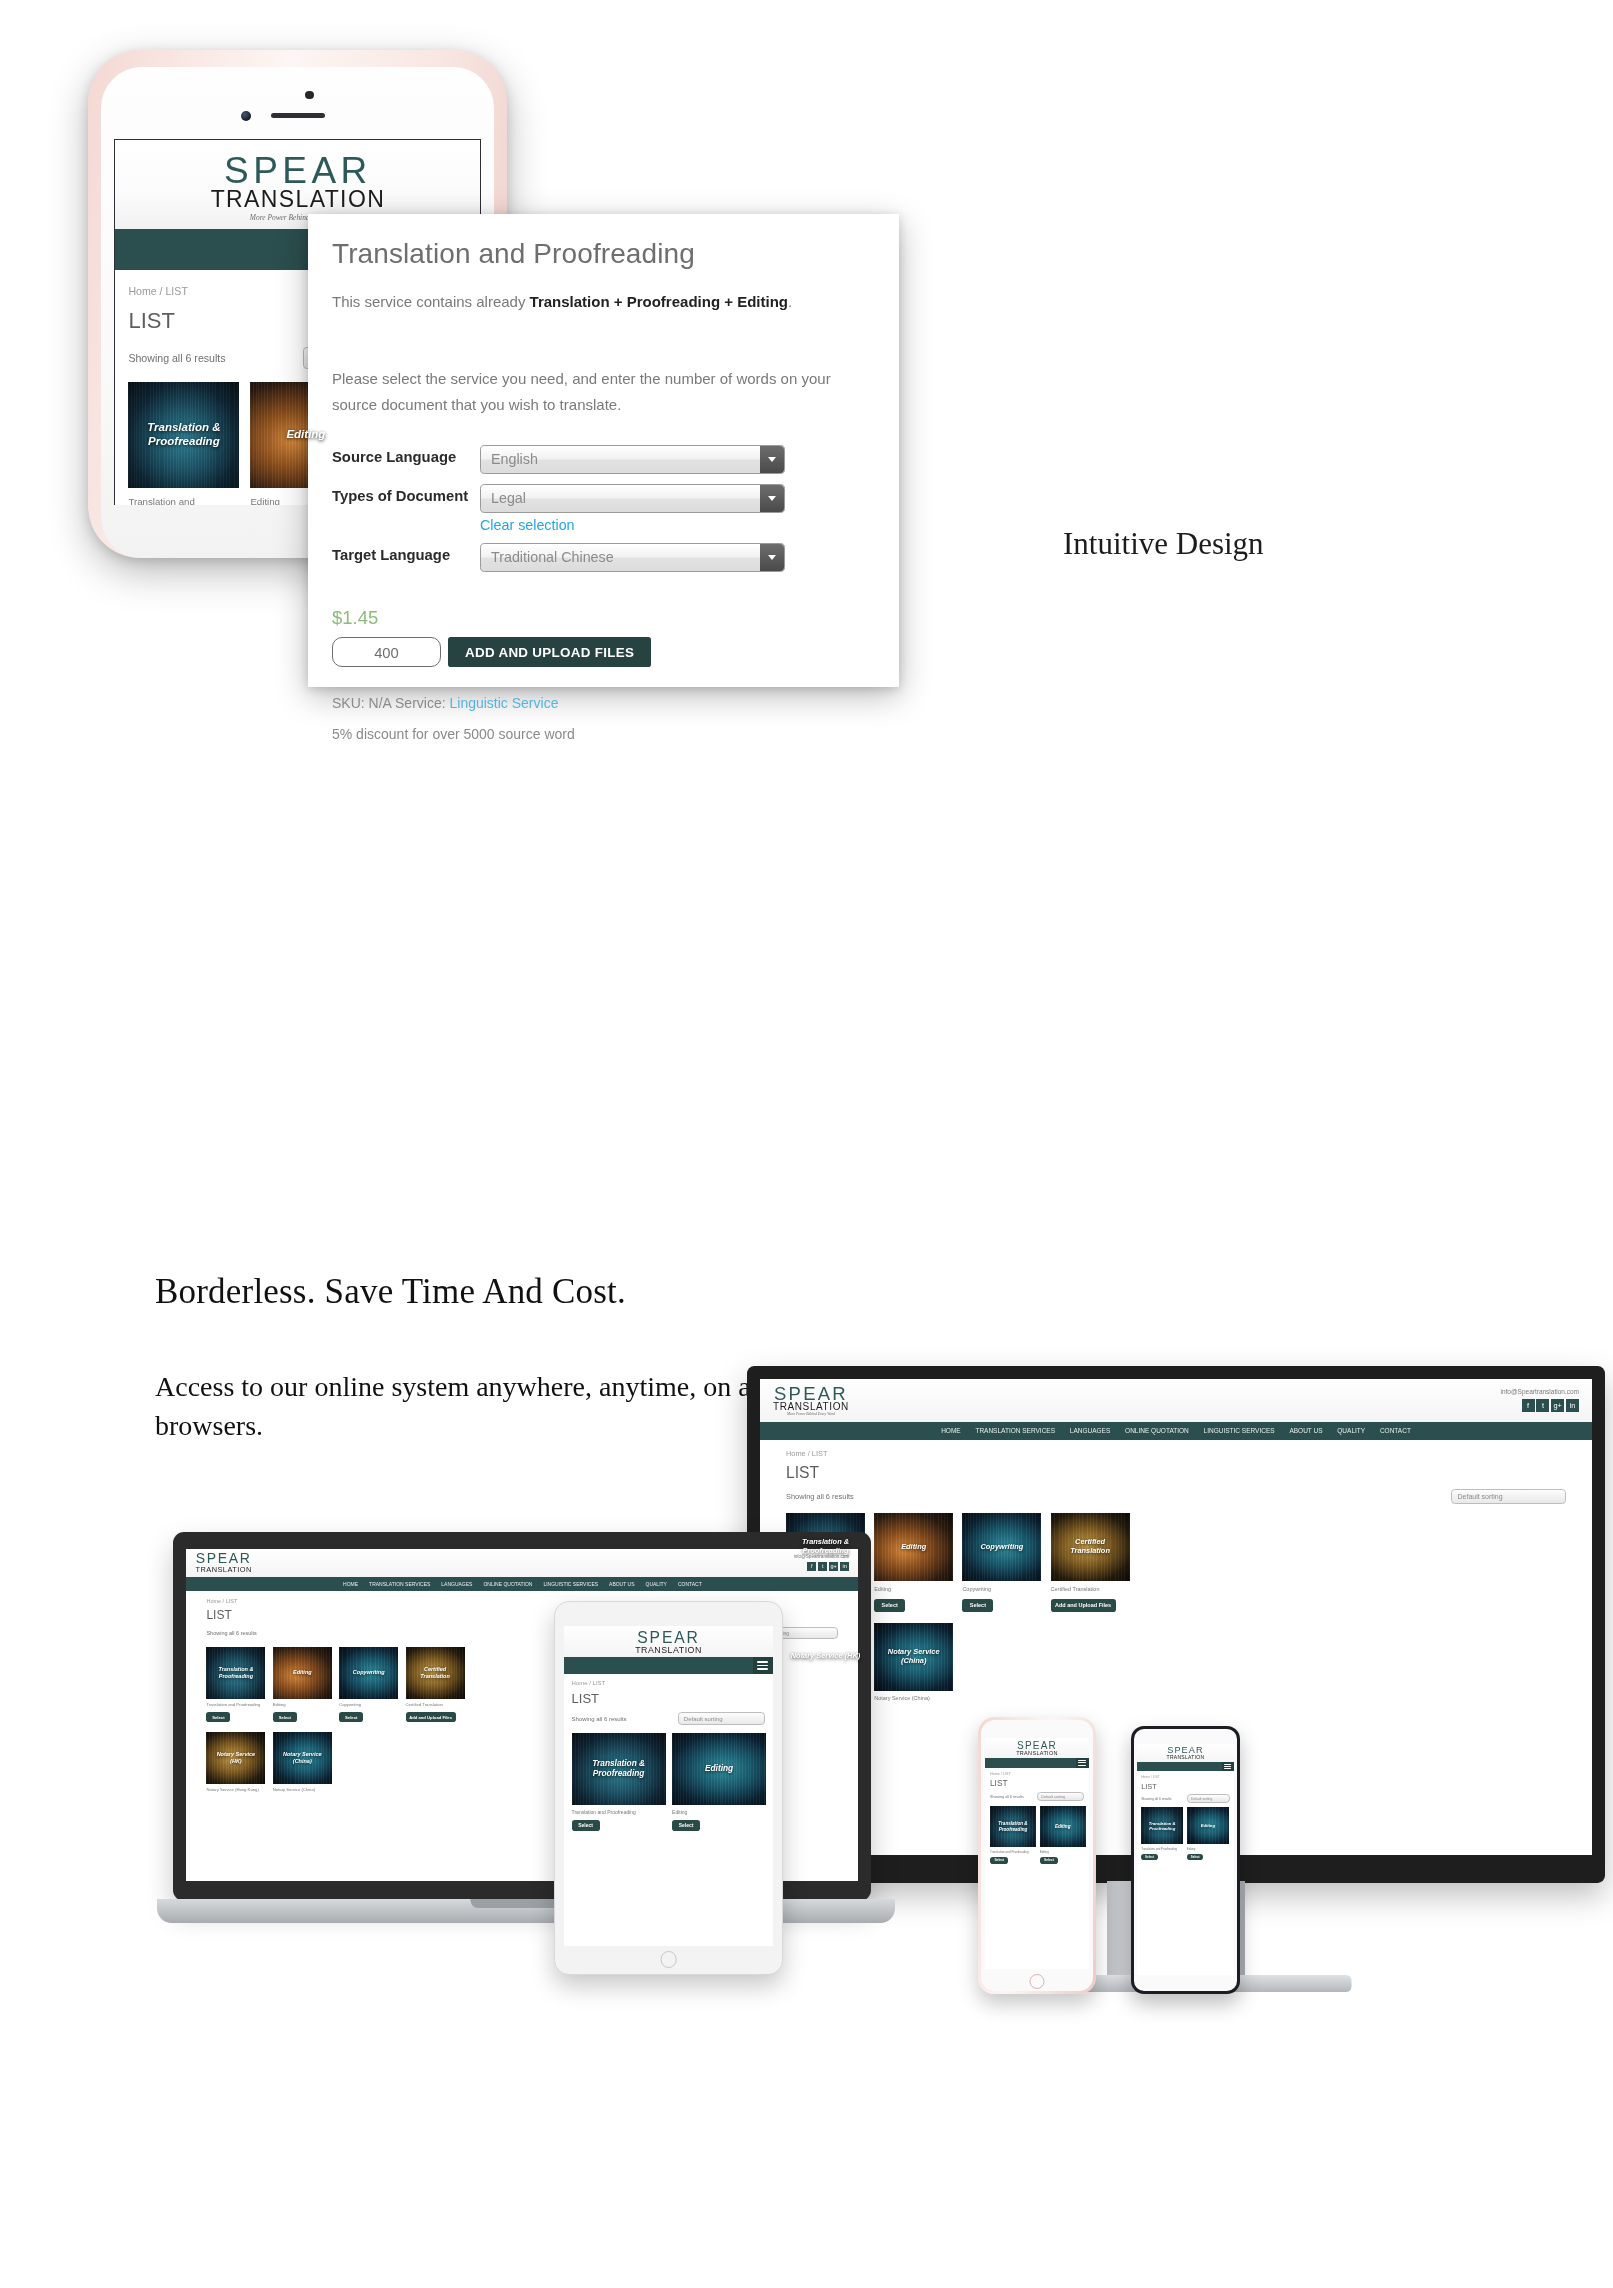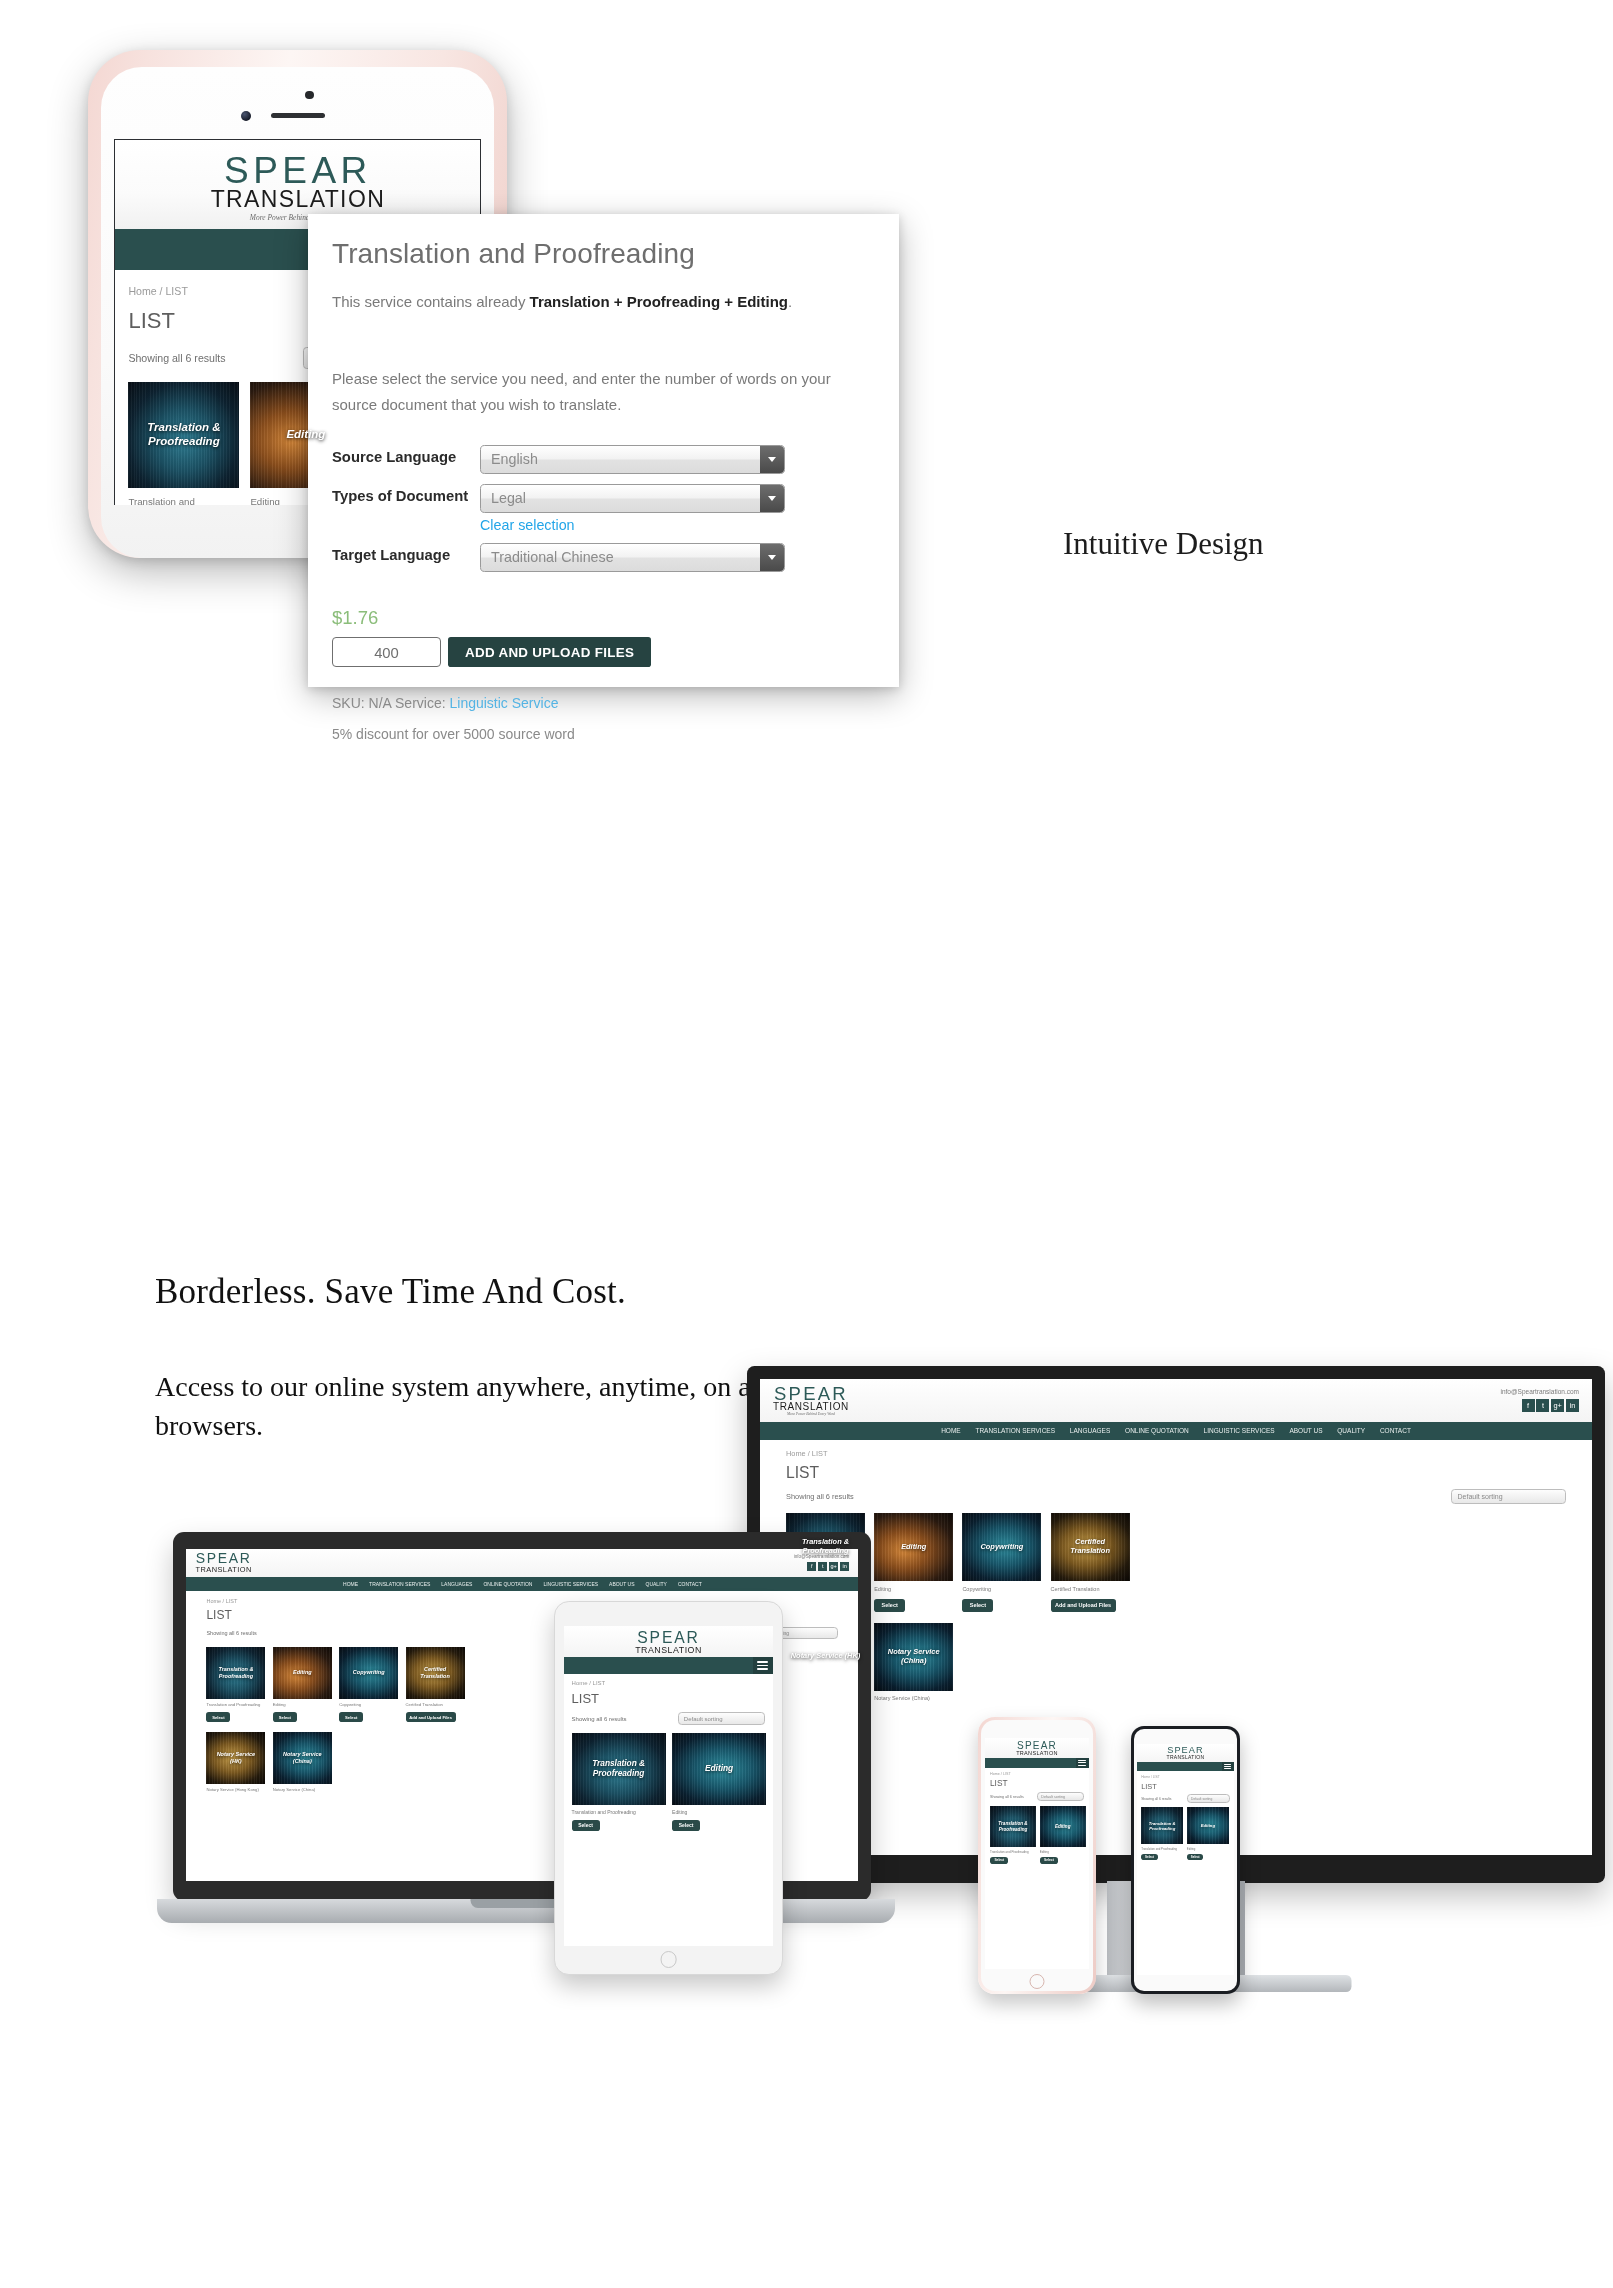--- a/index.html
+++ b/index.html
@@ -169,21 +169,21 @@
   }
   .pc-clear{
     font-size:14.3px;color:#22a5e8;text-decoration:none;display:inline-block;
     padding-top:3.7px;
   }
   .pc-price{
     font-size:18.5px;color:#8bbd7a;margin-top:35px;
   }
   .pc-buyrow{display:flex;align-items:center;gap:7.4px;margin-top:8.3px;}
   .pc-qty{
-    width:109px;height:30px;border:0.9px solid #6f6f6f;border-radius:4px;
+    width:109px;height:30px;border:0.9px solid #6f6f6f;border-radius:10px;
     background:#fff;color:#6f6f6f;font-size:14.8px;text-align:center;
     line-height:30px;box-sizing:border-box;
   }
   .pc-addbtn{
     height:30px;padding:0 16.6px;background:#264341;color:#ffffff;
     font-size:13.4px;font-weight:bold;letter-spacing:0.3px;border-radius:2.8px;
     display:flex;align-items:center;justify-content:center;
   }
   .pc-meta{font-size:14px;color:#8a8a8a;margin-top:28px;}
   .pc-meta a{color:#54b4e4;text-decoration:none;}
@@ -407,21 +407,21 @@
           <div class="pc-label">Target Language</div>
           <div class="pc-select">
             <span>Traditional Chinese</span>
             <div class="arrow">
                 <i></i>
               </div>
           </div>
         </div>
       </div>
 
-      <div class="pc-price">$1.76</div>
+      <div class="pc-price">$1.45</div>
       <div class="pc-buyrow">
         <div class="pc-qty">400</div>
         <div class="pc-addbtn">ADD AND UPLOAD FILES</div>
       </div>
 
       <div class="pc-meta">
         <span>SKU: N/A Service: </span><a href="#">Linguistic Service</a>
       </div>
       <div class="pc-note">5% discount for over 5000 source word</div>
     </div>

